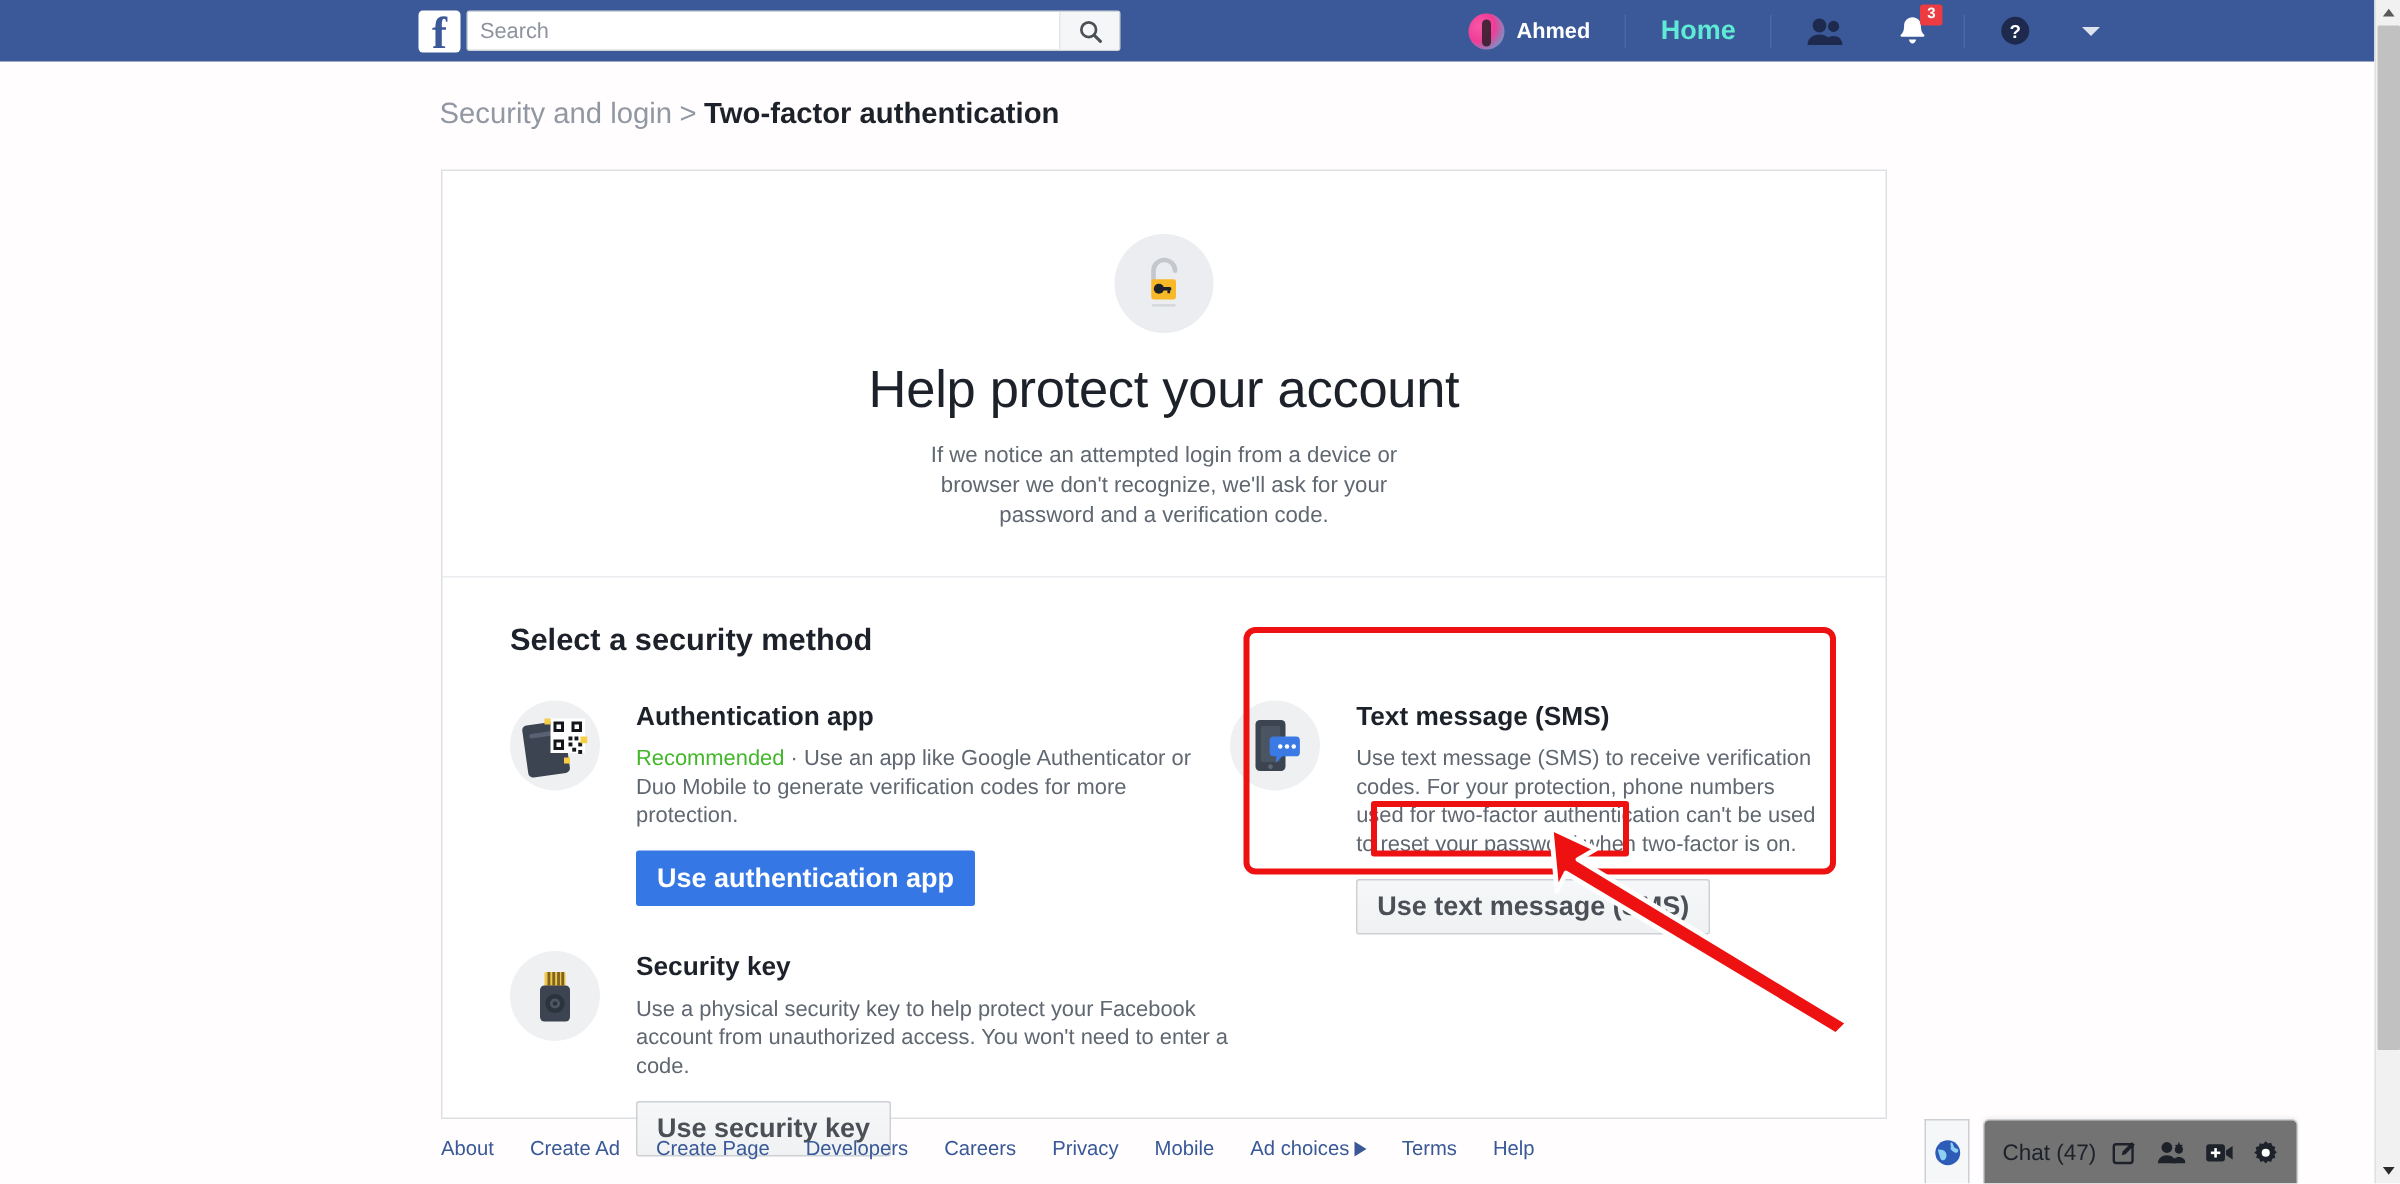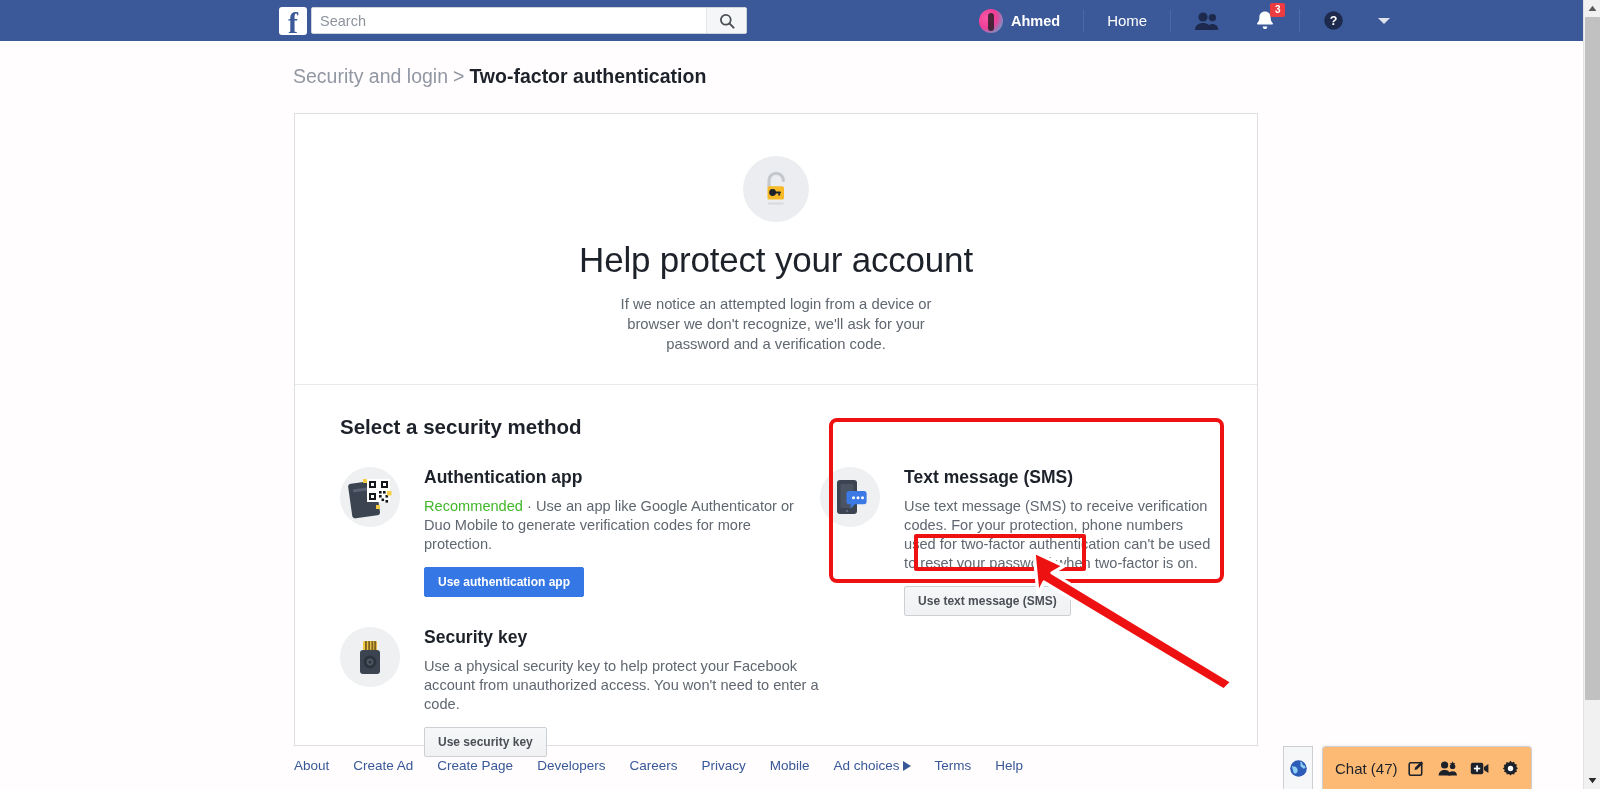--- a/index.html
+++ b/index.html
@@ -64,21 +64,21 @@
   }
   .avatar::after {
     content: ""; position: absolute; left: 9px; top: 4px;
     width: 6px; height: 18px; border-radius: 3px;
     background: rgba(25,25,30,.78);
   }
   .nav-name {
     color: #ffffff; font-size: 14.5px; font-weight: bold;
     margin-left: 8px; white-space: nowrap;
   }
-  .nav-link { color: #ffffff; font-size: 15px; font-weight: normal; white-space: nowrap; }
+  .nav-link { color: #5eead4; font-size: 18px; font-weight: bold; white-space: nowrap; }
   .badge {
     position: absolute; top: 3px; right: 2px;
     background: #ec3b41; color: #fff; font-size: 10px; font-weight: bold;
     line-height: 13px; min-width: 15px; height: 14px; text-align: center;
     border-radius: 2px; padding: 0 2px;
   }
   .caret-down {
     width: 0; height: 0; border-left: 6px solid transparent;
     border-right: 6px solid transparent; border-top: 6px solid #dfe3ee;
   }
@@ -127,21 +127,21 @@
     width: 60px; height: 60px; border-radius: 50%;
     background: #eef0f2; flex: none; margin-right: 24px;
     display: flex; align-items: center; justify-content: center;
     position: relative; overflow: hidden;
   }
   .m-body { flex: 1; }
   .m-title { font-size: 17.5px; font-weight: bold; color: #1d2129; margin: 0 0 9px; }
   .m-desc { font-size: 14.6px; color: #606770; line-height: 19px; margin: 0 0 13px; }
   .rec { color: #42b72a; }
   .btn {
-    display: inline-block; font-size: 12px; font-weight: bold;
+    display: inline-block; font-size: 18px; font-weight: bold;
     padding: 7px 13px; border-radius: 2px; cursor: pointer;
     border: 1px solid transparent; white-space: nowrap;
   }
   .btn-primary { background: #3578e5; color: #ffffff; border-color: #3578e5; }
   .btn-secondary {
     background: linear-gradient(#f6f7f9, #eff1f3);
     color: #4b4f56; border: 1px solid #ccd0d5;
   }
 
   
@@ -177,21 +177,21 @@
 
   
   .globe-box {
     position: absolute; left: 1283px; top: 746px;
     width: 30px; height: 43px; background: #f6f7f9;
     border: 1px solid #ccd0d5; border-bottom: none;
     display: flex; align-items: center; justify-content: center;
   }
   .chatbar {
     position: absolute; left: 1322px; top: 746px;
-    width: 210px; height: 43px; background: #fdba74;
+    width: 210px; height: 43px; background: #737373;
     border: 1px solid #ccd0d5; border-bottom: none;
     border-radius: 4px 4px 0 0;
     display: flex; align-items: center; padding: 0 12px;
     box-shadow: 0 -1px 3px rgba(0,0,0,.06);
   }
   .chat-label { font-size: 15px; color: #1d2129; font-weight: normal; }
   .chat-icons { margin-left: auto; display: flex; gap: 13px; align-items: center; }
   .chat-icons span { cursor: pointer; display: flex; }
 
   

